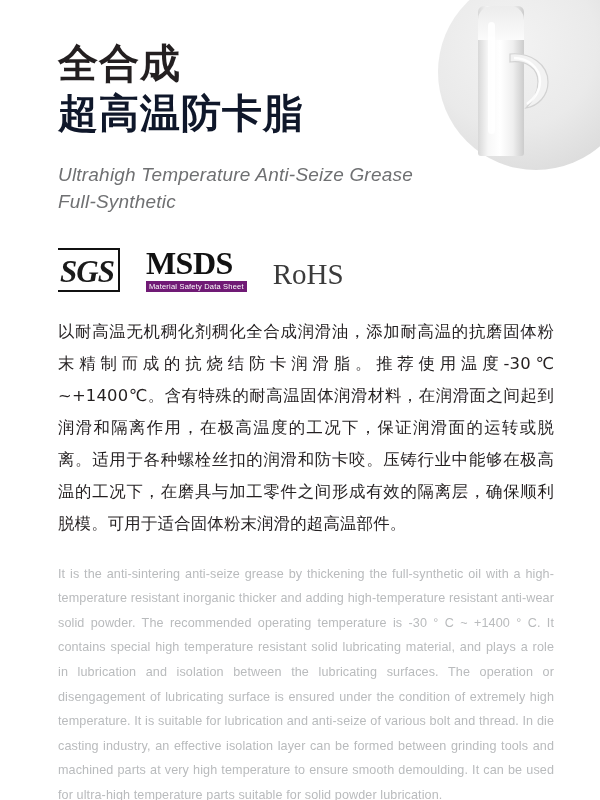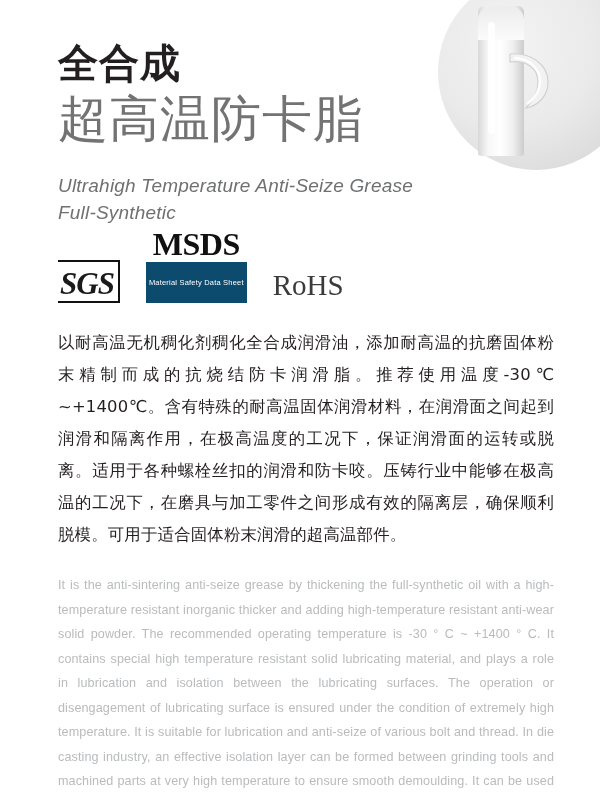--- a/index.html
+++ b/index.html
@@ -94,23 +94,23 @@
     font-family: "DejaVu Sans", sans-serif;
     font-size: 40px;
     font-weight: bold;
     color: #231f20;
     letter-spacing: 1px;
     line-height: 1.08;
     margin: 0;
   }
   .title-cn-2 {
     font-family: "DejaVu Sans", sans-serif;
-    font-size: 50px;
-    font-weight: normal;
-    color: #737373;
+    font-size: 40px;
+    font-weight: bold;
+    color: #0f172a;
     letter-spacing: 1px;
     line-height: 1.12;
     margin: 6px 0 0 0;
   }
   .title-en {
     margin-top: 26px;
     font-family: "Liberation Sans", sans-serif;
     font-size: 19px;
     font-style: italic;
     color: #6f7072;
@@ -143,38 +143,37 @@
   .logo-sgs::after {
     content: "";
     position: absolute;
     right: 0;
     top: -2px;
     bottom: -2px;
     width: 2px;
     background: #111;
   }
   .logo-msds {
-    text-align: center;
     margin-top: 7px;
   }
   .logo-msds .msds-main {
     font-family: "Liberation Serif", serif;
     font-size: 32px;
     font-weight: bold;
     color: #111;
     letter-spacing: -0.5px;
     line-height: 1;
   }
   .logo-msds .msds-sub {
     margin-top: 2px;
     font-family: "Liberation Sans", sans-serif;
     font-size: 7.5px;
     color: #fff;
-    background: #0c4a6e;
-    padding: 16px 3px;
+    background: #701a75;
+    padding: 1px 3px;
     letter-spacing: 0.2px;
     white-space: nowrap;
   }
   .logo-rohs {
     font-family: "Liberation Serif", serif;
     font-size: 29px;
     color: #3b3b3b;
     letter-spacing: 0px;
     line-height: 1;
     padding-bottom: 3px;

